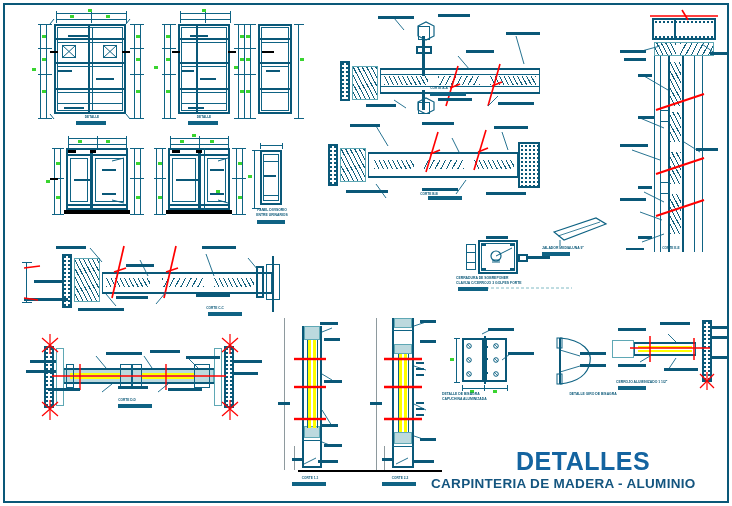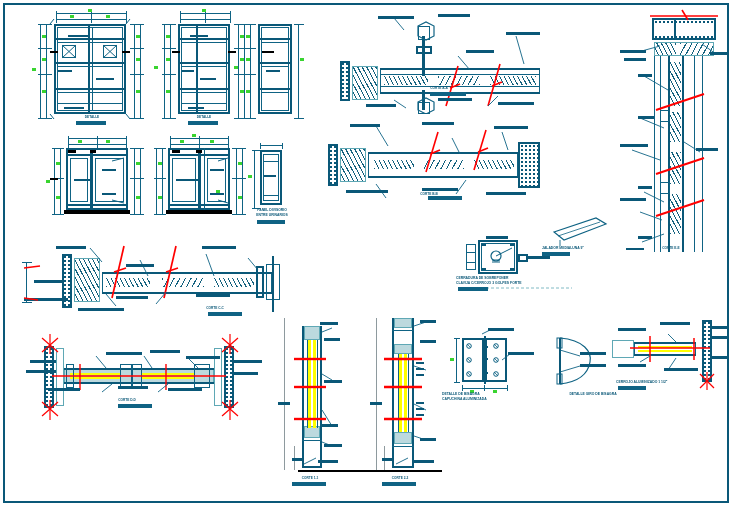--- a/index.html
+++ b/index.html
@@ -759,14 +759,16 @@
     <div class="ln lnh thk" style="left:54px;top:10px;width:30px;height:3px;"></div>
     <div class="ln lnh thk" style="left:106px;top:14px;width:16px;height:3px;"></div>
     <div class="ln lnh thk" style="left:106px;top:24px;width:16px;height:3px;"></div>
     <div class="ln lnh thk" style="left:12px;top:52px;width:28px;height:3px;"></div>
     <div class="ln lnh thk" style="left:58px;top:56px;width:34px;height:3px;"></div>
     <div class="ln lnh thk" style="left:106px;top:44px;width:16px;height:3px;"></div>
     <div class="lbl2" style="left:10px;top:68px;width:110px;text-align:left;">CERROJO ALUMINIZADO 1 1/2"</div>
     <div class="tagbar" style="left:12px;top:74px;width:28px;"></div>
   </div>
 
+  <div id="title-main" style="left:516px;top:447px;">DETALLES</div>
+  <div id="title-sub" style="left:431px;top:476px;">CARPINTERIA DE MADERA - ALUMINIO</div>
 
 </div>
 
 </body></html>

